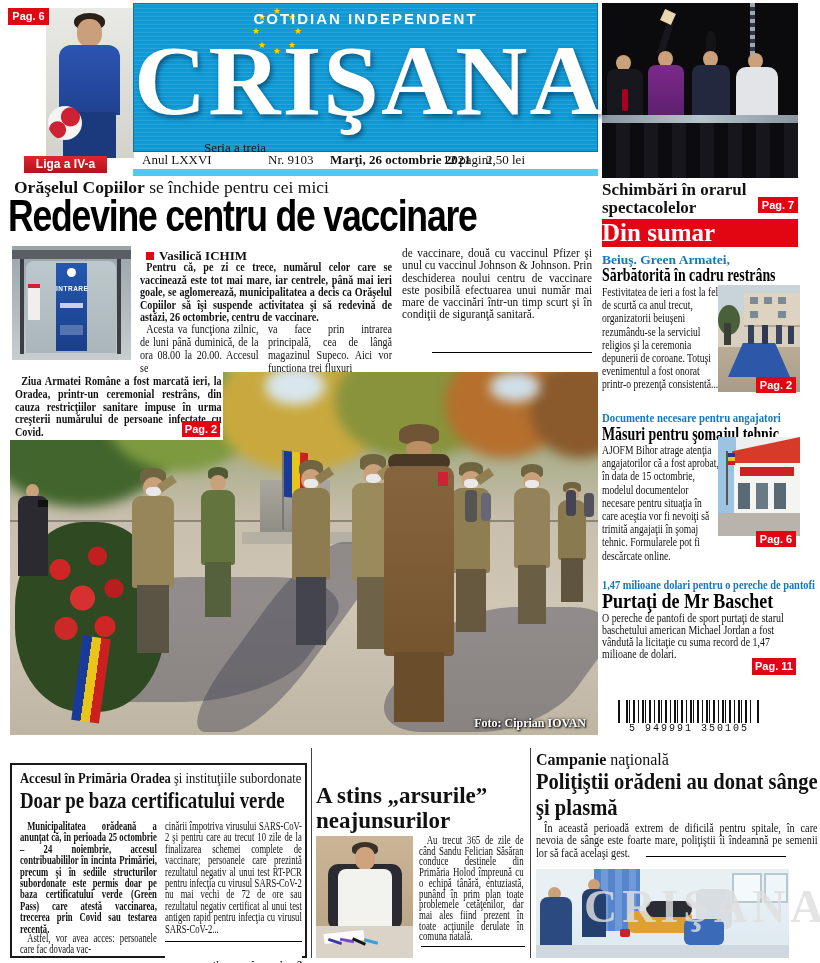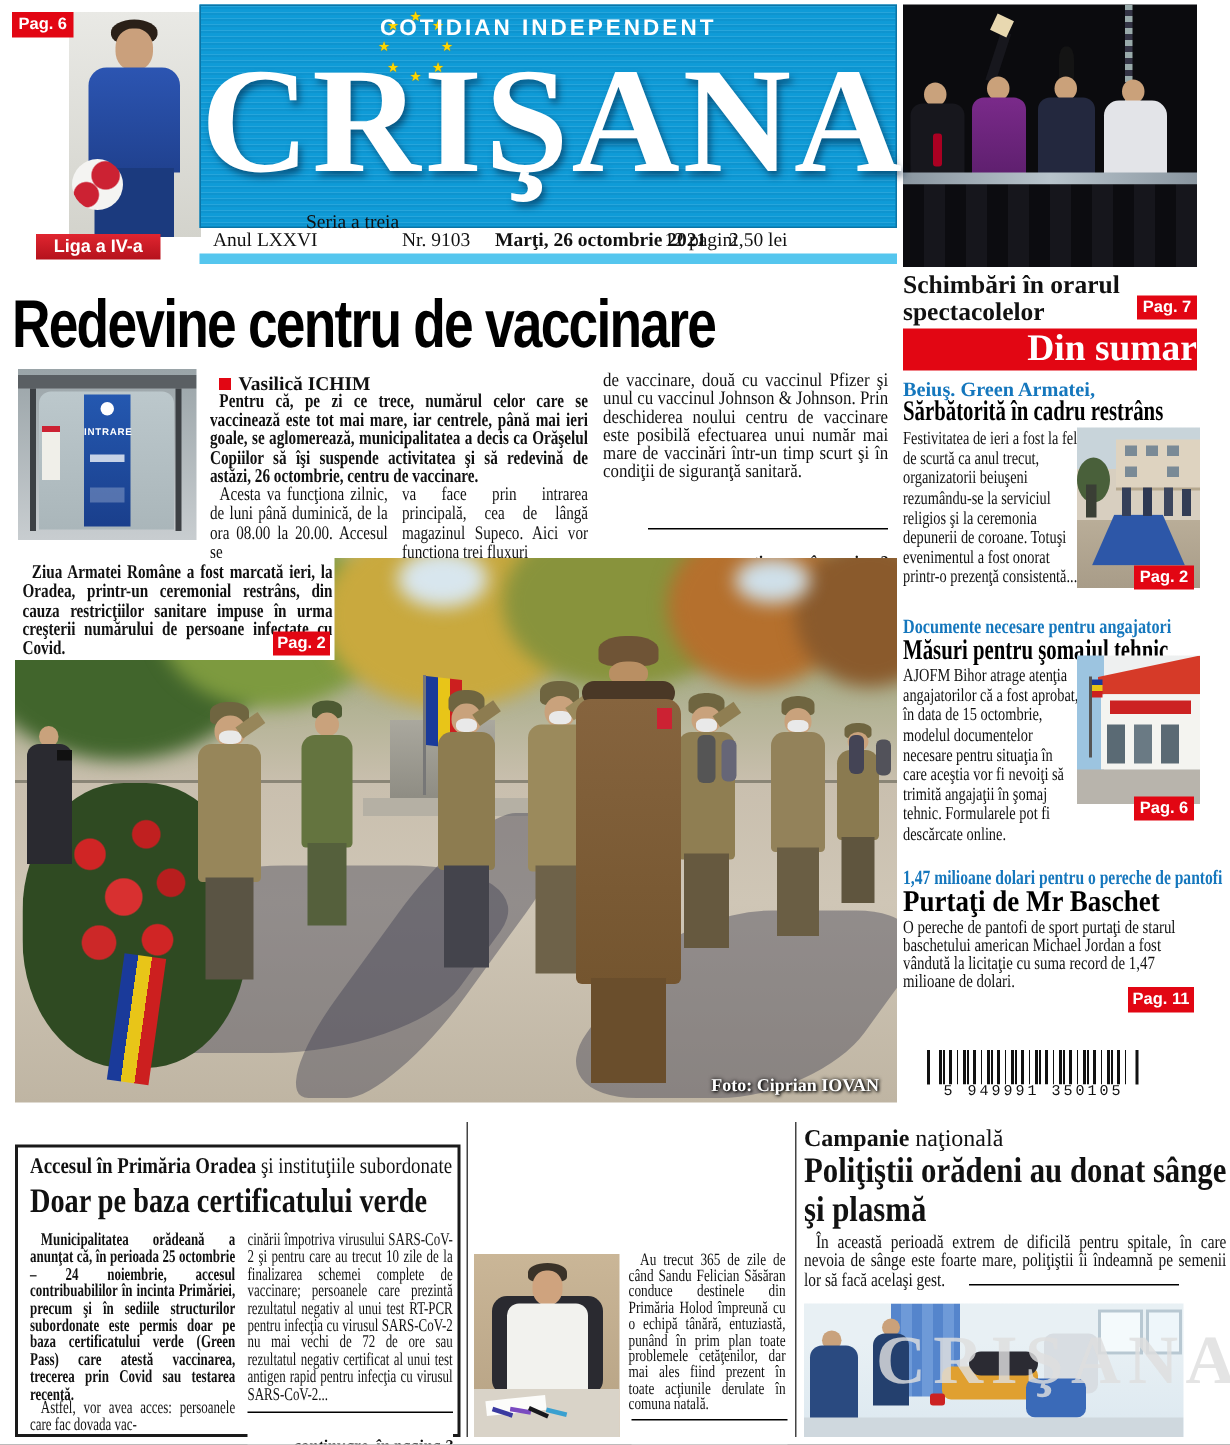--- a/index.html
+++ b/index.html
@@ -72,20 +72,23 @@
   </div>
 
   <div class="t" style="left:142px;top:152px;font-size:13px;">Anul LXXVI</div>
   <div class="t" style="left:204px;top:140px;font-size:13px;">Seria a treia</div>
   <div class="t" style="left:268px;top:152px;font-size:13px;">Nr. 9103</div>
   <div class="t b" style="left:330px;top:152px;font-size:13px;">Marţi, 26 octombrie 2021</div>
   <div class="t" style="left:443px;top:152px;font-size:13px;">12 pagini</div>
   <div class="t" style="left:486px;top:152px;font-size:13px;">2,50 lei</div>
   <div class="t" style="left:133px;top:169px;width:465px;height:7px;background:#55c6ee;"></div>
 
+  <div class="t" style="left:14px;top:177px;font-size:17.5px;">
+    <span class="b">Orăşelul Copiilor</span><span> se închide pentru cei mici</span>
+  </div>
   <div class="t sc nw" style="left:8px;top:192px;width:750px;font:bold 45px/48px 'Liberation Sans',sans-serif;letter-spacing:-1.5px;transform:scaleX(0.79);color:#000;">Redevine centru de vaccinare</div>
 
   <div class="photo" style="left:12px;top:246px;width:119px;height:114px;background:linear-gradient(180deg,#9aa4a8,#c8cdd0);">
     <div class="s" style="left:0;top:4px;width:119px;height:9px;background:#5a5f63;"></div>
     <div class="s" style="left:8px;top:13px;width:4px;height:95px;background:#3c4044;"></div>
     <div class="s" style="left:105px;top:13px;width:4px;height:95px;background:#3c4044;"></div>
     <div class="s" style="left:14px;top:15px;width:90px;height:92px;background:linear-gradient(180deg,#bcc8cc,#aab6ba);border-radius:8px 8px 0 0;"></div>
     <div class="s" style="left:16px;top:38px;width:12px;height:32px;background:#f0efe9;border-top:4px solid #c23;"></div>
     <div class="s" style="left:44px;top:17px;width:31px;height:88px;background:linear-gradient(180deg,#2458b0,#1a3f8c);">
       <div class="s" style="left:11px;top:5px;width:9px;height:9px;background:#fff;border-radius:50%;"></div>
@@ -229,21 +232,21 @@
     <div class="s" style="left:146px;top:50px;width:15px;height:16px;background:#caa17a;border-radius:50%;"></div>
     <div class="s" style="left:134px;top:64px;width:42px;height:50px;background:#e3e4e8;border-radius:10px 10px 0 0;"></div>
     <div class="s" style="left:20px;top:86px;width:6px;height:22px;background:#a02;border-radius:2px;"></div>
     <div class="s" style="left:0;top:112px;width:196px;height:8px;background:linear-gradient(90deg,#8a96a0,#b8c4cc,#8a96a0);"></div>
     <div class="s" style="left:0;top:120px;width:196px;height:55px;background:repeating-linear-gradient(90deg,#0c0c10 0 14px,#16161c 14px 28px);"></div>
   </div>
   <div class="t b" style="left:602px;top:181px;width:165px;font-size:17px;line-height:17.5px;">Schimbări în orarul spectacolelor</div>
   <div class="pbadge" style="left:758px;top:197px;width:40px;">Pag. 7</div>
 
   <div class="t" style="left:602px;top:219px;width:196px;height:28px;background:#e20613;color:#fff;
-              font:bold 25px/28px 'Liberation Serif',serif;text-align:right;">Din sumar</div>
+              font:bold 25px/28px 'Liberation Serif',serif;text-align:left;">Din sumar</div>
 
   <div class="bluekick" style="left:602px;top:252px;">Beiuş. Green Armatei,</div>
   <div class="shead" style="left:602px;top:264px;transform:scaleX(0.73);">Sărbătorită în cadru restrâns</div>
   <div class="t sc" style="left:602px;top:286px;width:150px;font-size:12.3px;line-height:13.2px;transform:scaleX(0.78);">Festivitatea de ieri a fost la fel de scurtă ca anul trecut, organizatorii beiuşeni rezumându-se la serviciul religios şi la ceremonia depunerii de coroane. Totuşi evenimentul a fost onorat printr-o prezenţă consistentă...</div>
   <div class="photo" style="left:718px;top:285px;width:82px;height:107px;background:linear-gradient(180deg,#c8d4da 0 28px,#d8cfc0 28px 62px,#b9ad98 62px,#a89c88);">
     <div class="s" style="left:26px;top:8px;width:56px;height:34px;background:#ded3c0;box-shadow:inset 0 -2px 0 #b5a88f;"></div>
     <div class="s" style="left:32px;top:12px;width:8px;height:7px;background:#7a8a96;"></div>
     <div class="s" style="left:46px;top:12px;width:8px;height:7px;background:#7a8a96;"></div>
     <div class="s" style="left:60px;top:12px;width:8px;height:7px;background:#7a8a96;"></div>
     <div class="s" style="left:32px;top:26px;width:8px;height:7px;background:#7a8a96;"></div>
@@ -294,20 +297,21 @@
     <div class="t nw sc" style="left:8px;top:5px;width:340px;font-size:15px;transform:scaleX(0.84);">
       <span class="b">Accesul în Primăria Oradea</span><span> şi instituţiile subordonate</span>
     </div>
     <div class="t nw sc b" style="left:8px;top:23px;width:360px;font-size:23px;transform:scaleX(0.82);">Doar pe baza certificatului verde</div>
     <div class="t sc jt b" style="left:8px;top:56px;width:190px;font-size:12px;line-height:11.4px;transform:scaleX(0.72);text-indent:10px;">Municipalitatea orădeană a anunţat că, în perioada 25 octombrie – 24 noiembrie, accesul contribuabililor în incinta Primăriei, precum şi în sediile structurilor subordonate este permis doar pe baza certificatului verde (Green Pass) care atestă vaccinarea, trecerea prin Covid sau testarea recentă.</div>
     <div class="t sc jt" style="left:8px;top:168px;width:190px;font-size:12px;line-height:11.4px;transform:scaleX(0.72);text-indent:10px;">Astfel, vor avea acces: persoanele care fac dovada vac-</div>
     <div class="t sc jt" style="left:153px;top:56px;width:190px;font-size:12px;line-height:11.4px;transform:scaleX(0.72);">cinării împotriva virusului SARS-CoV-2 şi pentru care au trecut 10 zile de la finalizarea schemei complete de vaccinare; persoanele care prezintă rezultatul negativ al unui test RT-PCR pentru infecţia cu virusul SARS-CoV-2 nu mai vechi de 72 de ore sau rezultatul negativ certificat al unui test antigen rapid pentru infecţia cu virusul SARS-CoV-2...</div>
     <div class="t contin" style="left:153px;top:176px;width:137px;">continuare, în pagina 3</div>
   </div>
 
+  <div class="t b" style="left:316px;top:784px;width:212px;font-size:23px;line-height:24.5px;">A stins „arsurile” neajunsurilor</div>
   <div class="photo" style="left:316px;top:836px;width:97px;height:122px;background:linear-gradient(180deg,#cab697,#b5a183);">
     <div class="s" style="left:12px;top:28px;width:74px;height:66px;background:#2a2a30;border-radius:10px;"></div>
     <div class="s" style="left:36px;top:6px;width:26px;height:13px;background:#3a3228;border-radius:50% 50% 30% 30%;"></div>
     <div class="s" style="left:39px;top:11px;width:20px;height:23px;background:#cfa37e;border-radius:45%;"></div>
     <div class="s" style="left:22px;top:33px;width:54px;height:58px;background:#f2f2ee;border-radius:8px 8px 0 0;"></div>
     <div class="s" style="left:0;top:90px;width:97px;height:32px;background:#d9d3c8;"></div>
     <div class="s" style="left:8px;top:96px;width:40px;height:10px;background:#fcfcfa;transform:rotate(-6deg);"></div>
     <div class="s" style="left:12px;top:104px;width:14px;height:3px;background:#3a3aa0;transform:rotate(18deg);"></div>
     <div class="s" style="left:24px;top:103px;width:14px;height:3px;background:#7a4ac0;transform:rotate(10deg);"></div>
     <div class="s" style="left:36px;top:104px;width:14px;height:3px;background:#17171b;transform:rotate(24deg);"></div>

